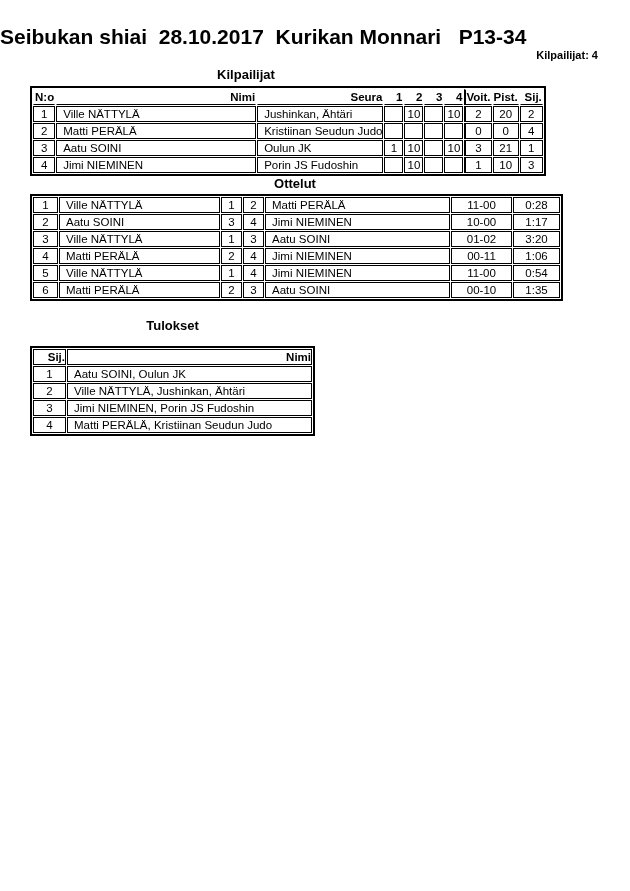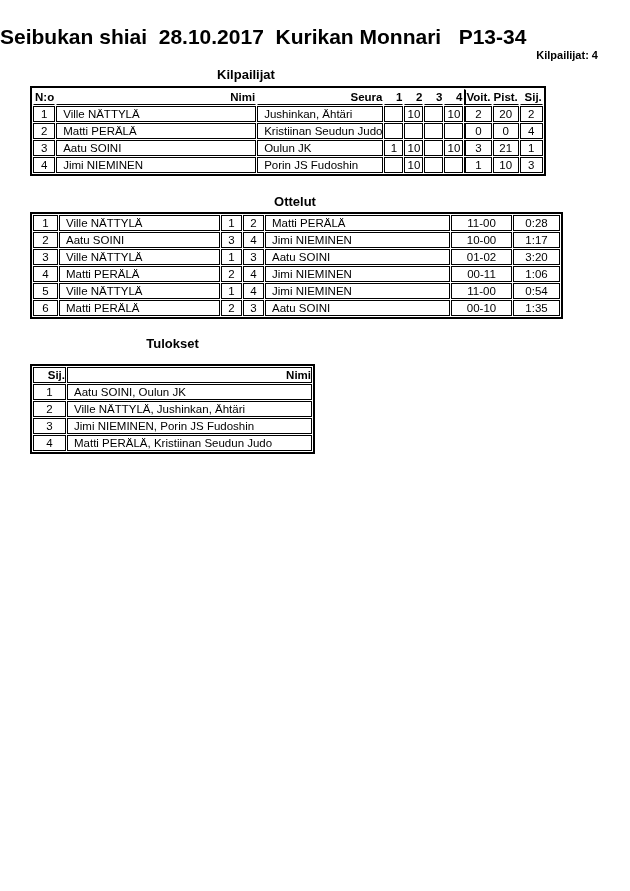--- a/index.html
+++ b/index.html
@@ -28,21 +28,21 @@
   }
   .heading {
     margin-left:30px;
     text-align:center;
     font-weight:bold;
     font-size:13px;
     height:15px;
     line-height:15px;
   }
   #h-comp  { width:432px; margin-top:5px;  margin-bottom:4px; }
-  #h-match { width:530px; margin-top:18px; margin-bottom:3px; }
+  #h-match { width:530px; margin-top:0; margin-bottom:3px; }
   #h-res   { width:285px; margin-top:17px; margin-bottom:13px; }
 
   table {
     margin-left:30px;
     border-collapse:separate;
     border-spacing:1px;
     border:2px solid #000;
     table-layout:fixed;
   }
   th, td {

